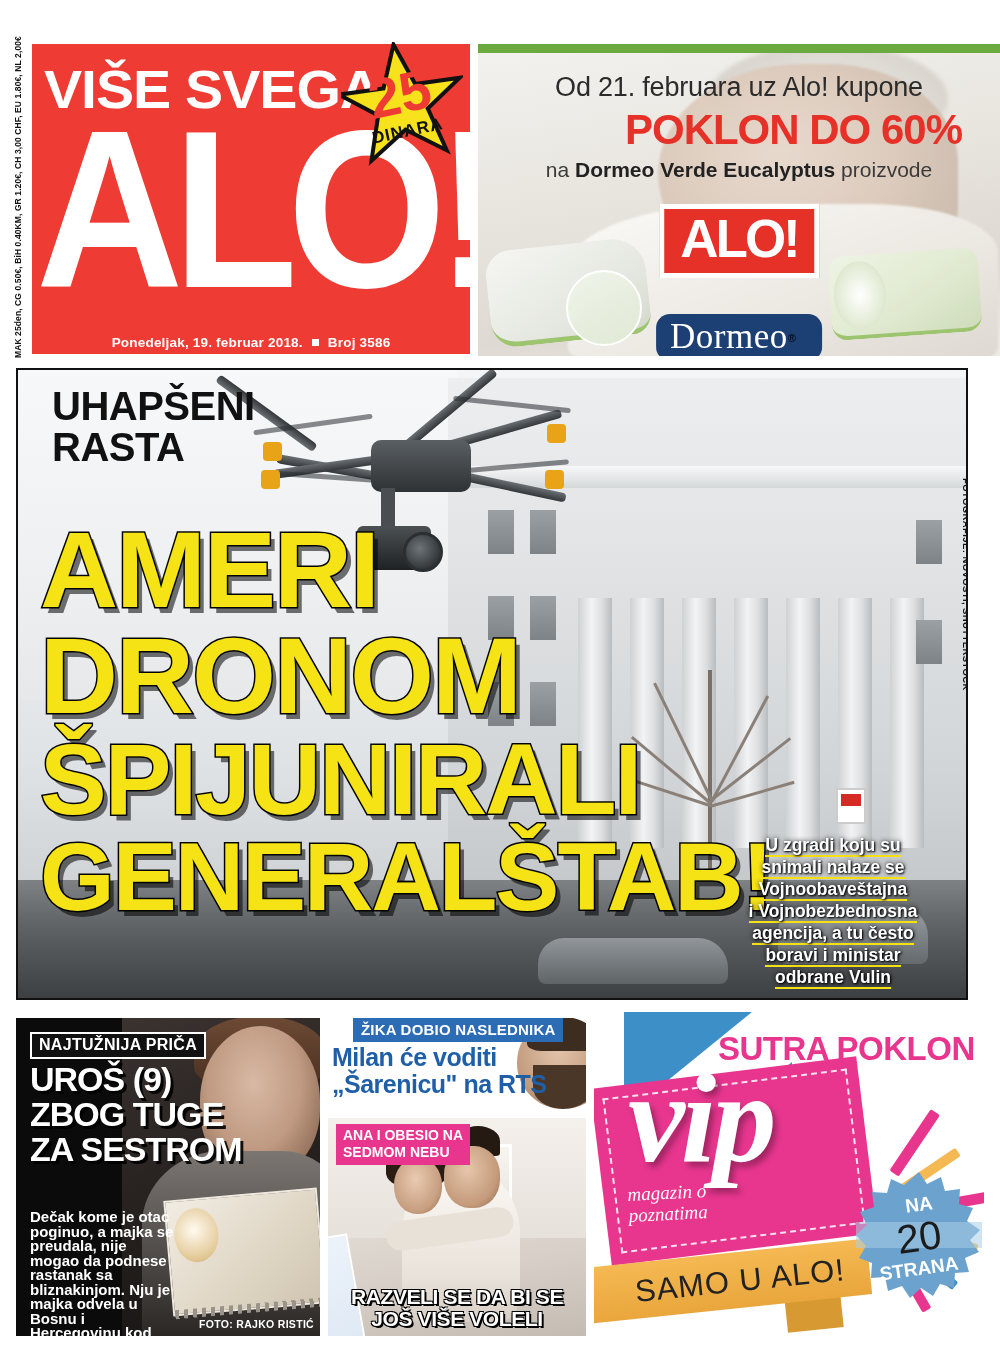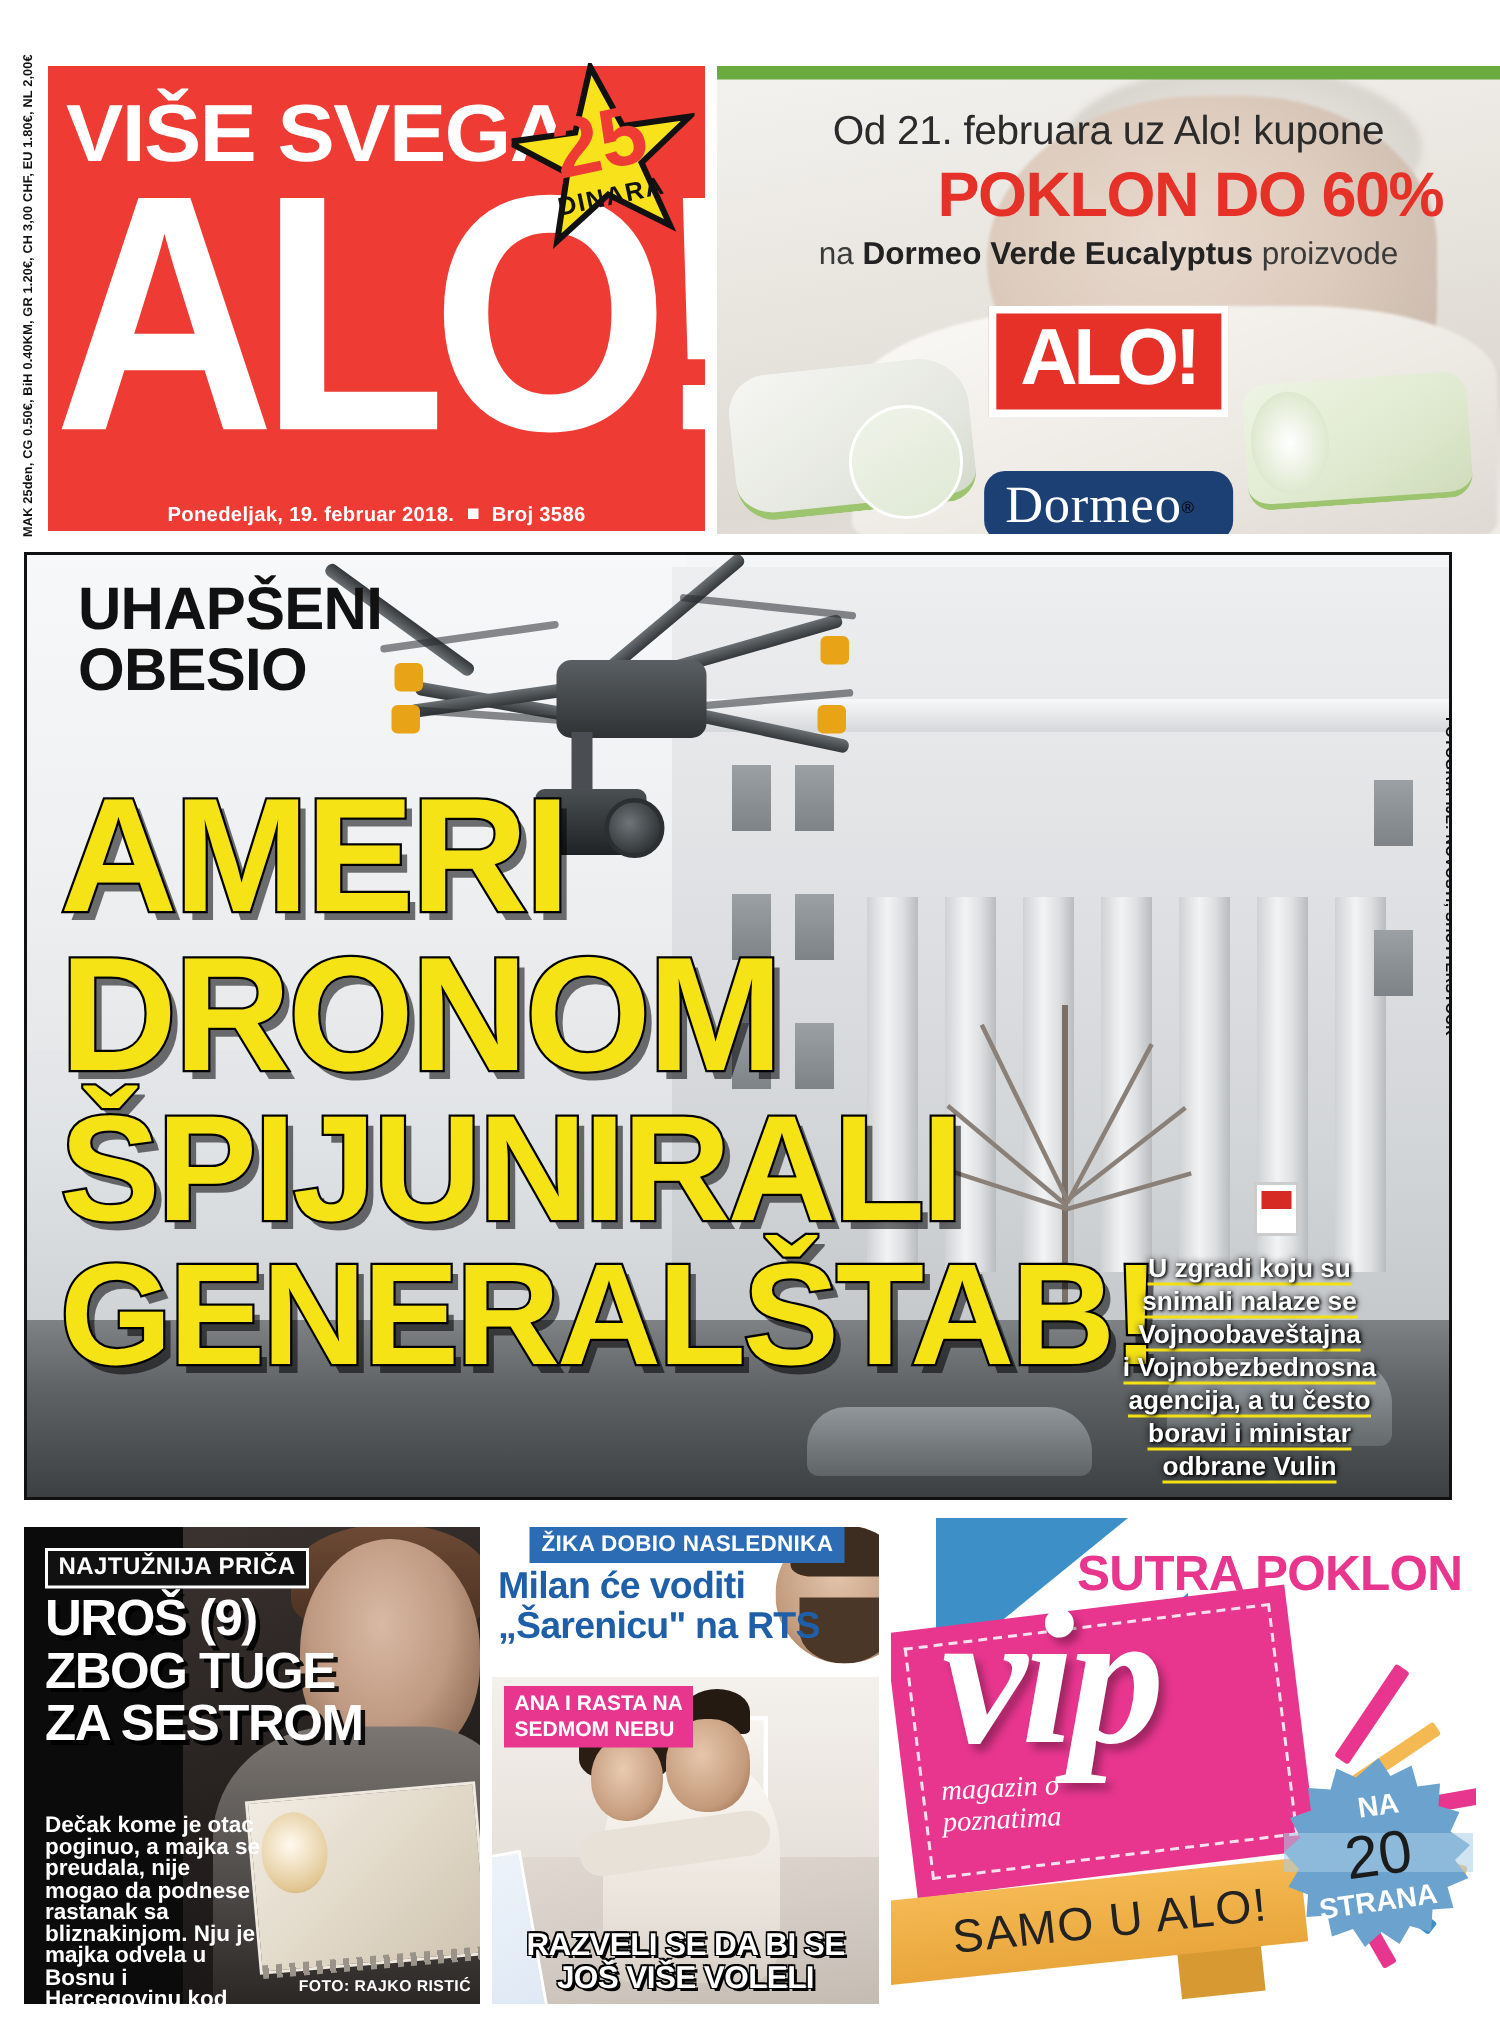--- a/index.html
+++ b/index.html
@@ -327,21 +327,21 @@
 
         <div class="drone-body"></div>
         <div class="drone-gimbal"></div>
         <div class="drone-cam"></div>
         <div class="drone-lens"></div>
       </div>
     </div>
 
     <div class="kicker">
       <div>UHAPŠENI</div>
-      <div>OBESIO</div>
+      <div>RASTA</div>
     </div>
 
     <div class="hl-wrap">
       <div class="hl hl1">AMERI</div>
       <div class="hl hl2">DRONOM</div>
       <div class="hl hl3">ŠPIJUNIRALI</div>
       <div class="hl hl4">GENERALŠTAB!</div>
     </div>
 
     <div class="cap">
@@ -395,21 +395,21 @@
         <div class="bm-hug"></div>
         <div class="bm-whair"></div>
         <div class="bm-woman"></div>
         <div class="bm-dread"></div>
         <div class="bm-man"></div>
         <div class="bm-arm"></div>
         <div class="bm-left-strip"></div>
       </div>
 
       <div class="bm-pinkkick">
-        <div>ANA I RASTA NA</div>
+        <div>ANA I OBESIO NA</div>
         <div>SEDMOM NEBU</div>
       </div>
 
       <div class="bm-foot">
         <div>RAZVELI SE DA BI SE</div>
         <div>JOŠ VIŠE VOLELI</div>
       </div>
     </div>
 
     <div class="bv">

